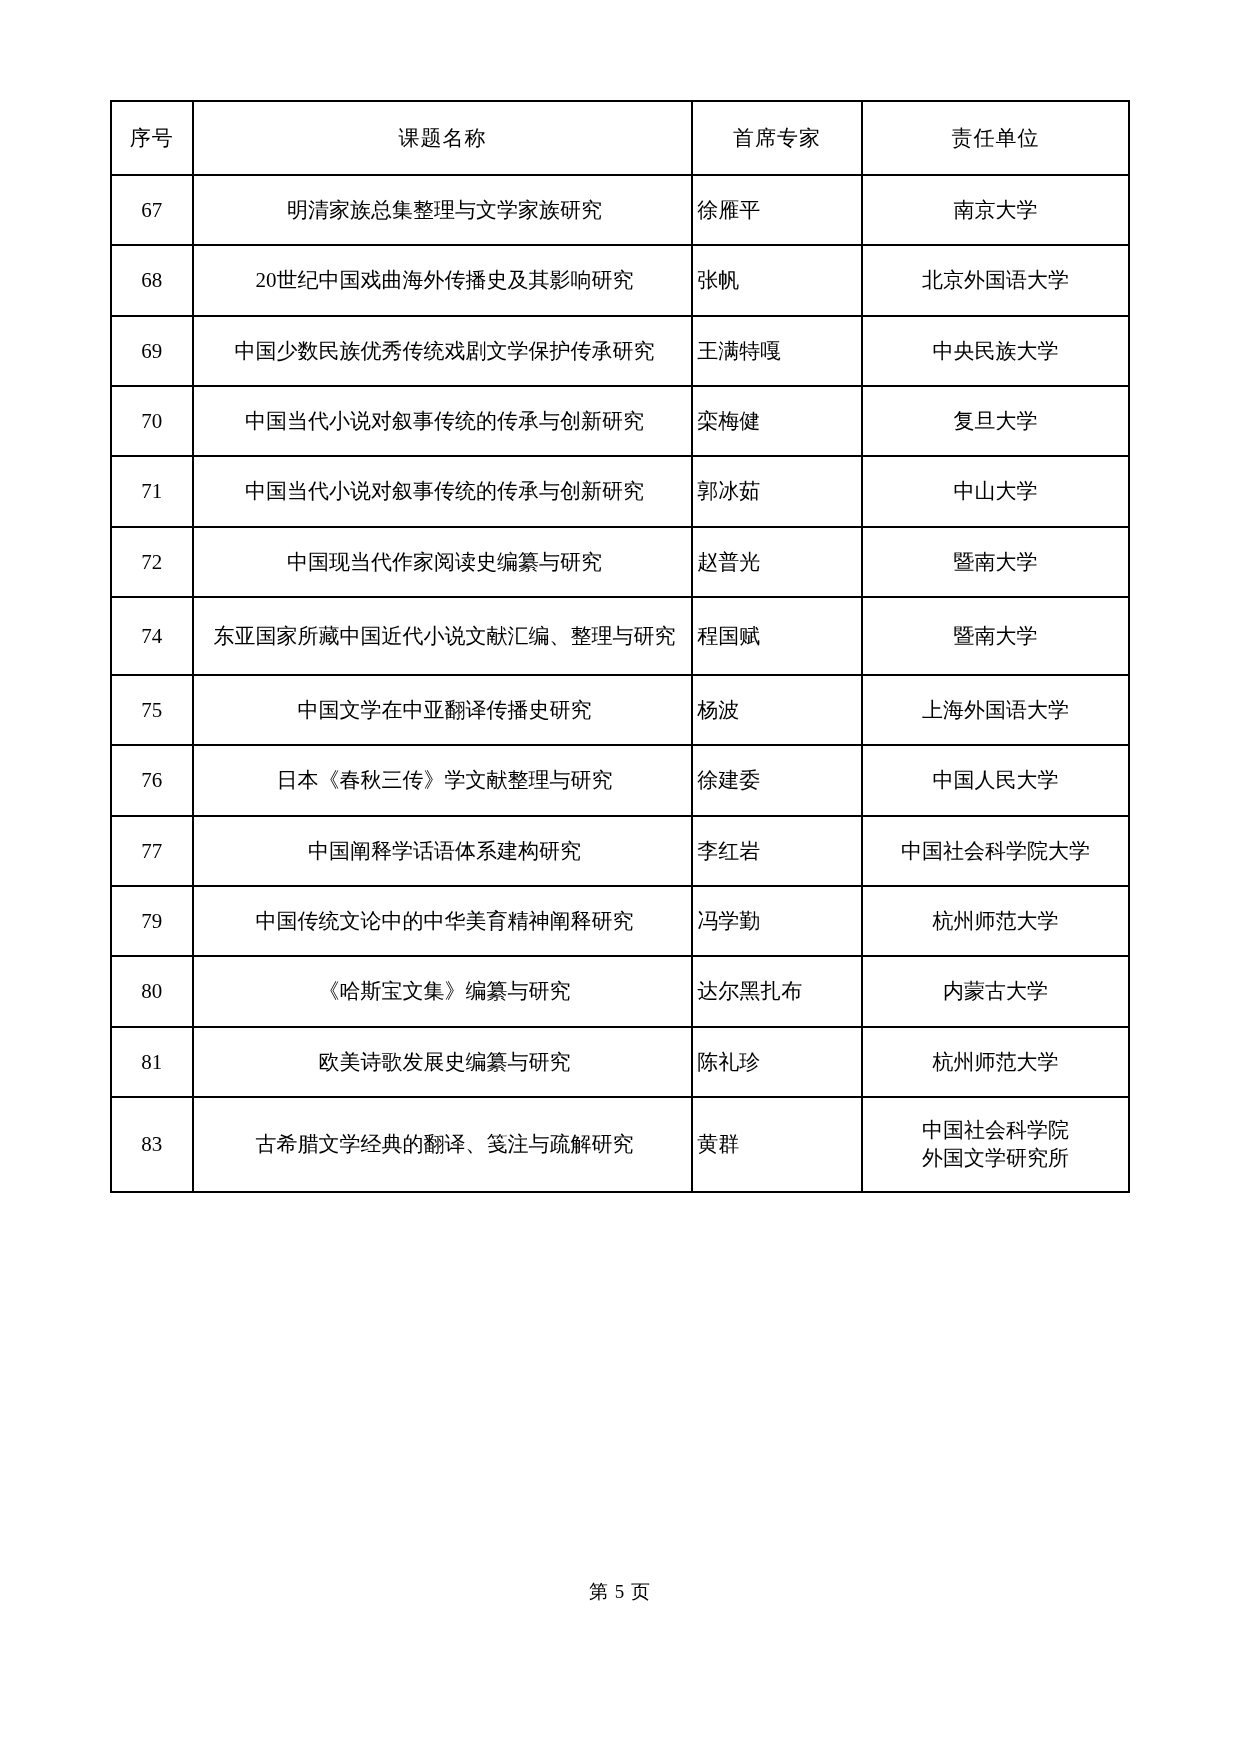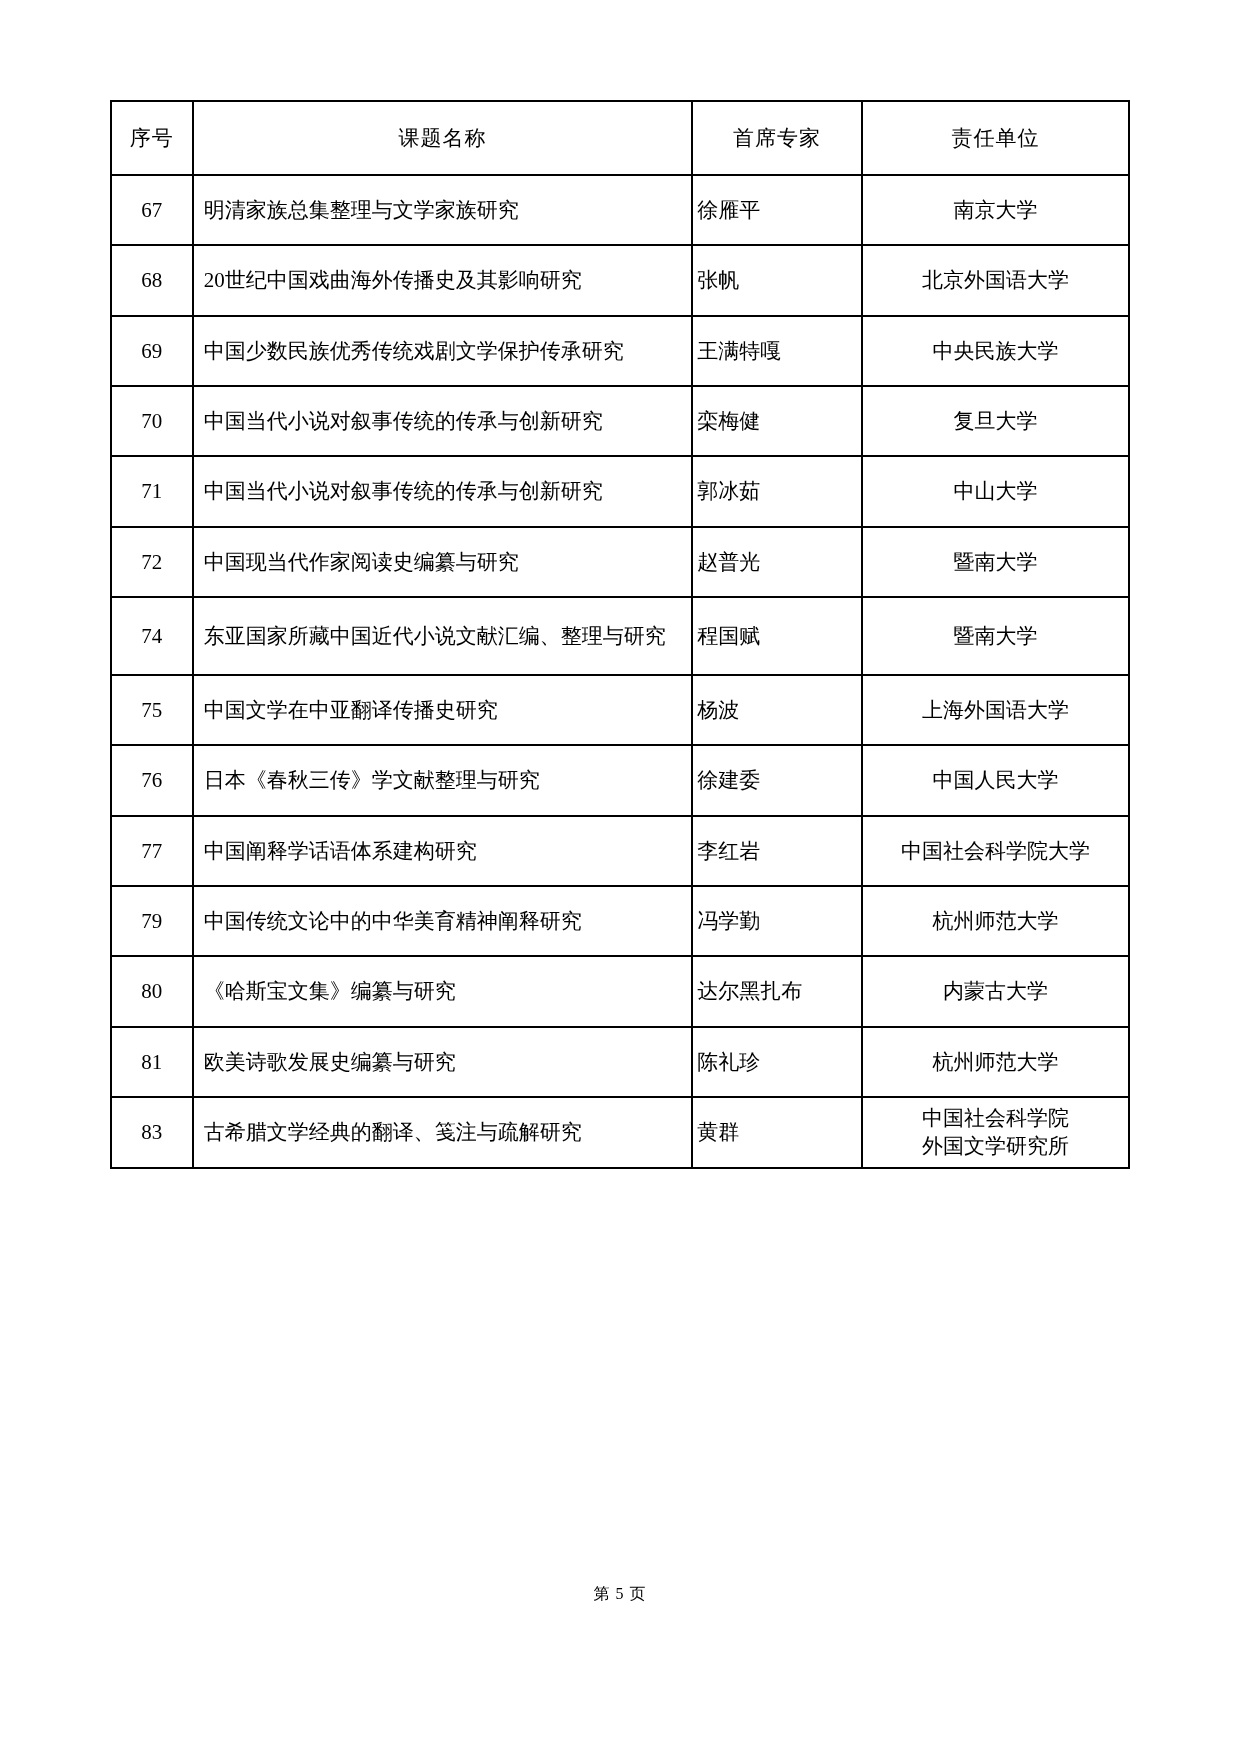--- a/index.html
+++ b/index.html
@@ -43,44 +43,44 @@
     height: 70px;
     font-size: 22px;
     letter-spacing: 1px;
   }
   td.idx {
     text-align: center;
     font-size: 21px;
     font-family: "Liberation Serif", "DejaVu Serif", serif;
   }
   td.title {
-    text-align: left;
+    text-align: center;
     padding: 8px 6px 8px 10px;
     letter-spacing: 0px;
   }
   td.expert {
     text-align: left;
     padding: 20px 4px;
     border-radius: 11px;
   }
   td.unit {
     text-align: center;
-    padding: 6px 4px;
+    padding: 18px 4px;
     line-height: 1.3;
   }
   tbody tr { height: 64px; }
   tbody tr.tall { height: 78px; }
 
   .footer {
     position: absolute;
     left: 0;
     right: 0;
     bottom: 150px;
     text-align: center;
-    font-size: 16px;
+    font-size: 19px;
     font-family: "Liberation Serif", "DejaVu Serif", serif;
   }
   .footer .pagenum {
     display: inline-block;
     letter-spacing: 1px;
   }
 </style>
 </head>
 <body>
 

